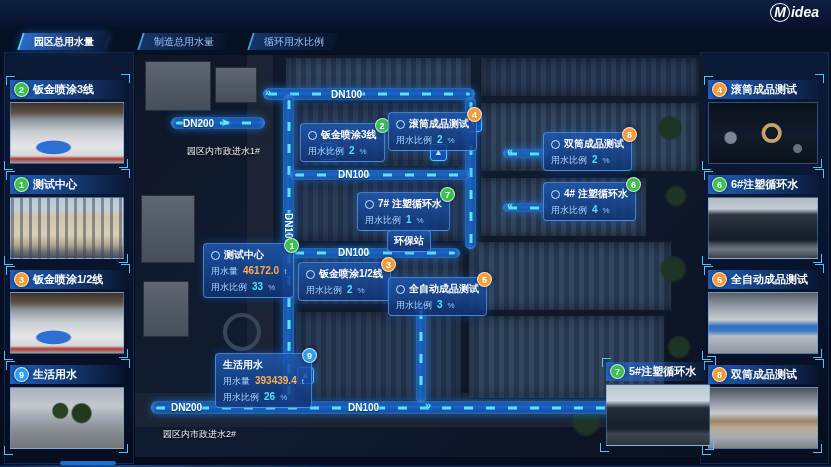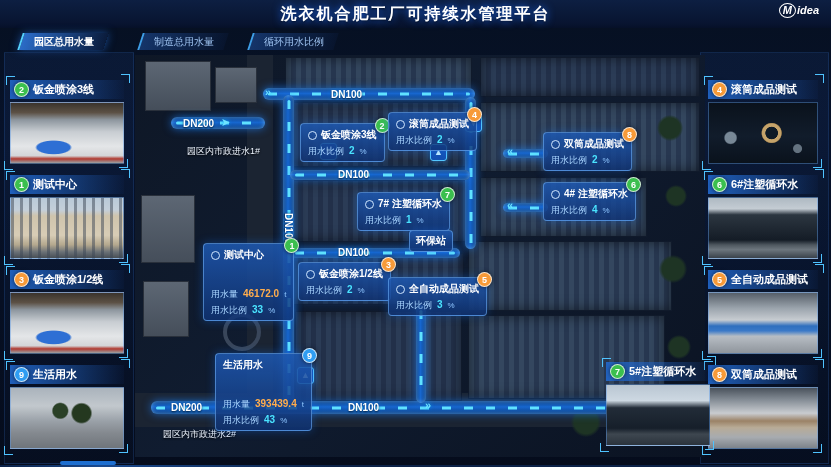--- a/index.html
+++ b/index.html
@@ -7,21 +7,21 @@
     background:linear-gradient(180deg,#061021 0%,#07122a 30%,#050c1c 100%);
     font-family:"Liberation Sans","DejaVu Sans",sans-serif;}
 
   
   .header{position:absolute;left:0;top:0;right:0;height:28px;
     background:linear-gradient(180deg,#0d1f42 0%,#081430 85%,#061028 100%);}
   .header-line{position:absolute;left:0;top:26px;right:0;height:2px;
     background:linear-gradient(90deg,#0a2a5a,#2e86ff 12%,#13registrar 0,#123a75 50%,#2e86ff 88%,#0a2a5a);}
   .page-title{position:absolute;left:0;right:0;top:4px;text-align:center;color:#fff;
     font-size:16px;font-weight:bold;letter-spacing:2px;text-shadow:0 0 8px #1d6dff,0 1px 2px #000;}
-  .logo{position:absolute;right:12px;top:4px;color:#fff;font-size:11px;font-weight:bold;font-style:italic;}
+  .logo{position:absolute;right:12px;top:4px;color:#fff;font-size:14px;font-weight:bold;font-style:italic;}
   .logo-ring{font-style:italic;border:1.5px solid #fff;border-radius:50%;padding:0 3px 1px 3px;margin-right:1px;}
 
   
   .tab{position:absolute;top:33px;height:17px;transform:skewX(-18deg);
     background:linear-gradient(90deg,rgba(38,96,190,.45),rgba(16,42,96,.15));
     border-left:2px solid #3f9fe8;}
   .tab .tx{display:block;transform:skewX(18deg);line-height:17px;padding:0 12px;
     color:#9fc4f2;font-size:10px;white-space:nowrap;}
   .tab.active{background:linear-gradient(90deg,rgba(52,130,240,.8),rgba(22,60,130,.25));
     border-left:2px solid #56d2ff;box-shadow:0 0 8px rgba(40,130,255,.5);}
@@ -105,35 +105,34 @@
     text-align:center;z-index:3;box-shadow:0 0 6px rgba(40,150,255,.6);}
 
   
   .callout{position:absolute;background:linear-gradient(180deg,rgba(30,88,176,.88),rgba(16,52,118,.82));
     border:1px solid rgba(116,184,255,.55);border-radius:4px;padding:4px 7px 3px;z-index:5;
     box-shadow:0 0 10px rgba(20,120,255,.35);}
   .callout .t{color:#fff;font-size:10px;font-weight:bold;display:flex;align-items:center;gap:4px;white-space:nowrap;}
   .ring{width:7px;height:7px;border:1.5px solid #cfe6ff;border-radius:50%;display:inline-block;flex:0 0 7px;}
   .row{display:flex;align-items:baseline;gap:5px;font-size:9px;color:#a9d5ff;margin-top:3px;white-space:nowrap;}
   .row .v{color:#4ae4ff;font-size:10px;font-weight:bold;}
-  .row .v.orange{color:#ffad4d;margin-top:23px;}
+  .row .v.orange{color:#ffad4d;}
   .row .u{color:#8fc6ff;font-size:8px;}
   .callout.small{padding:3px 6px;}
 
   .footer-bar{position:absolute;left:60px;bottom:2px;width:56px;height:4px;background:#1e6fd0;border-radius:2px;}
   .bottom-line{position:absolute;left:0;right:0;bottom:0;height:2px;
     background:linear-gradient(90deg,#0c2248,#1a4a8f 12%,#0c2248 40%,#0c2248 100%);}
 </style>
 </head>
 <body>
 
 <div id="stage">
 
   <div class="header">
-    <div class="page-title">洗衣机合肥工厂可持续水管理平台</div>
     <div class="logo"><span class="logo-ring">M</span><span>idea</span></div>
   </div>
   <div class="header-line"></div>
 
   <div class="tab active" style="left:20px;">
       <span class="tx">园区总用水量</span>
     </div>
   <div class="tab" style="left:140px;">
       <span class="tx">制造总用水量</span>
     </div>
@@ -263,21 +262,21 @@
           <i class="ring"></i>
           <span>4# 注塑循环水</span>
         </div>
       <div class="row">
           <span>用水比例</span>
           <span class="v">4</span>
           <span class="u">%</span>
         </div>
     </div>
 
-    <div class="callout small" style="left:274px;top:175px;">
+    <div class="callout small" style="left:252px;top:175px;">
       <div class="t">
           <span>环保站</span>
         </div>
     </div>
 
     <div class="callout" style="left:68px;top:188px;">
       <span class="badge green">1</span>
       <div class="t">
           <i class="ring"></i>
           <span>测试中心</span>
@@ -325,21 +324,21 @@
       <div class="t">
           <span>生活用水</span>
         </div>
       <div class="row">
           <span>用水量</span>
           <span class="v orange">393439.4</span>
           <span class="u">t</span>
         </div>
       <div class="row">
           <span>用水比例</span>
-          <span class="v">43</span>
+          <span class="v">26</span>
           <span class="u">%</span>
         </div>
     </div>
   </div>
 
   <div class="card" style="left:8px;top:78px;">
     <div class="inner">
       <div class="card-title">
         <span class="badge inb green">2</span>
         <span>钣金喷涂3线</span>

